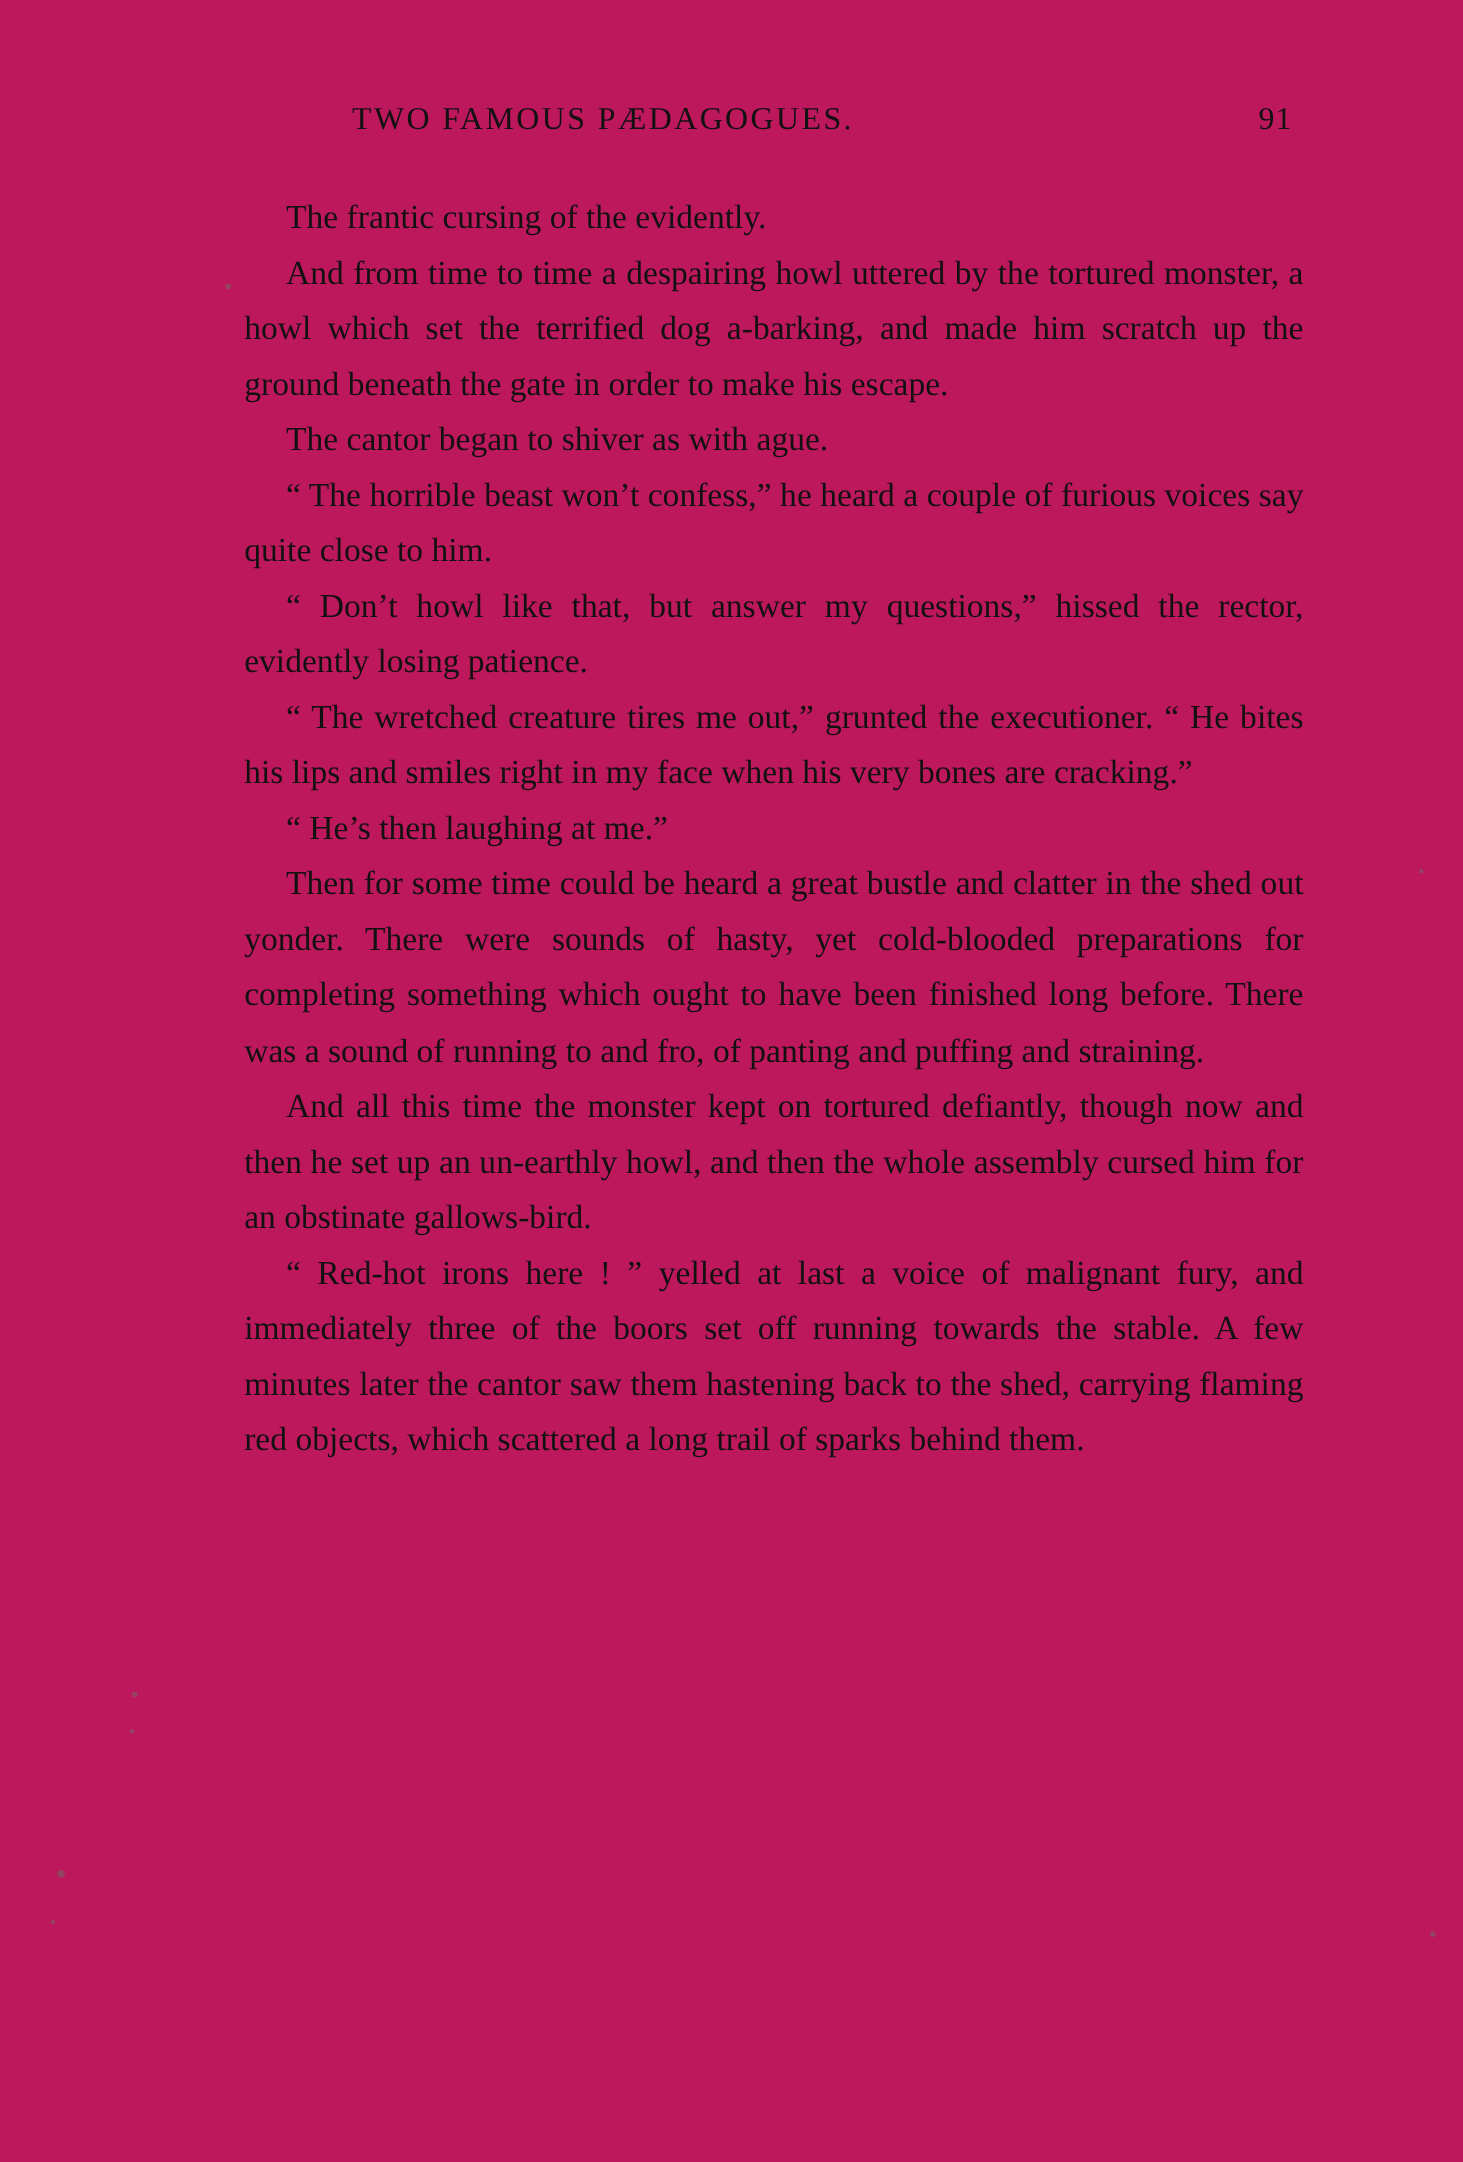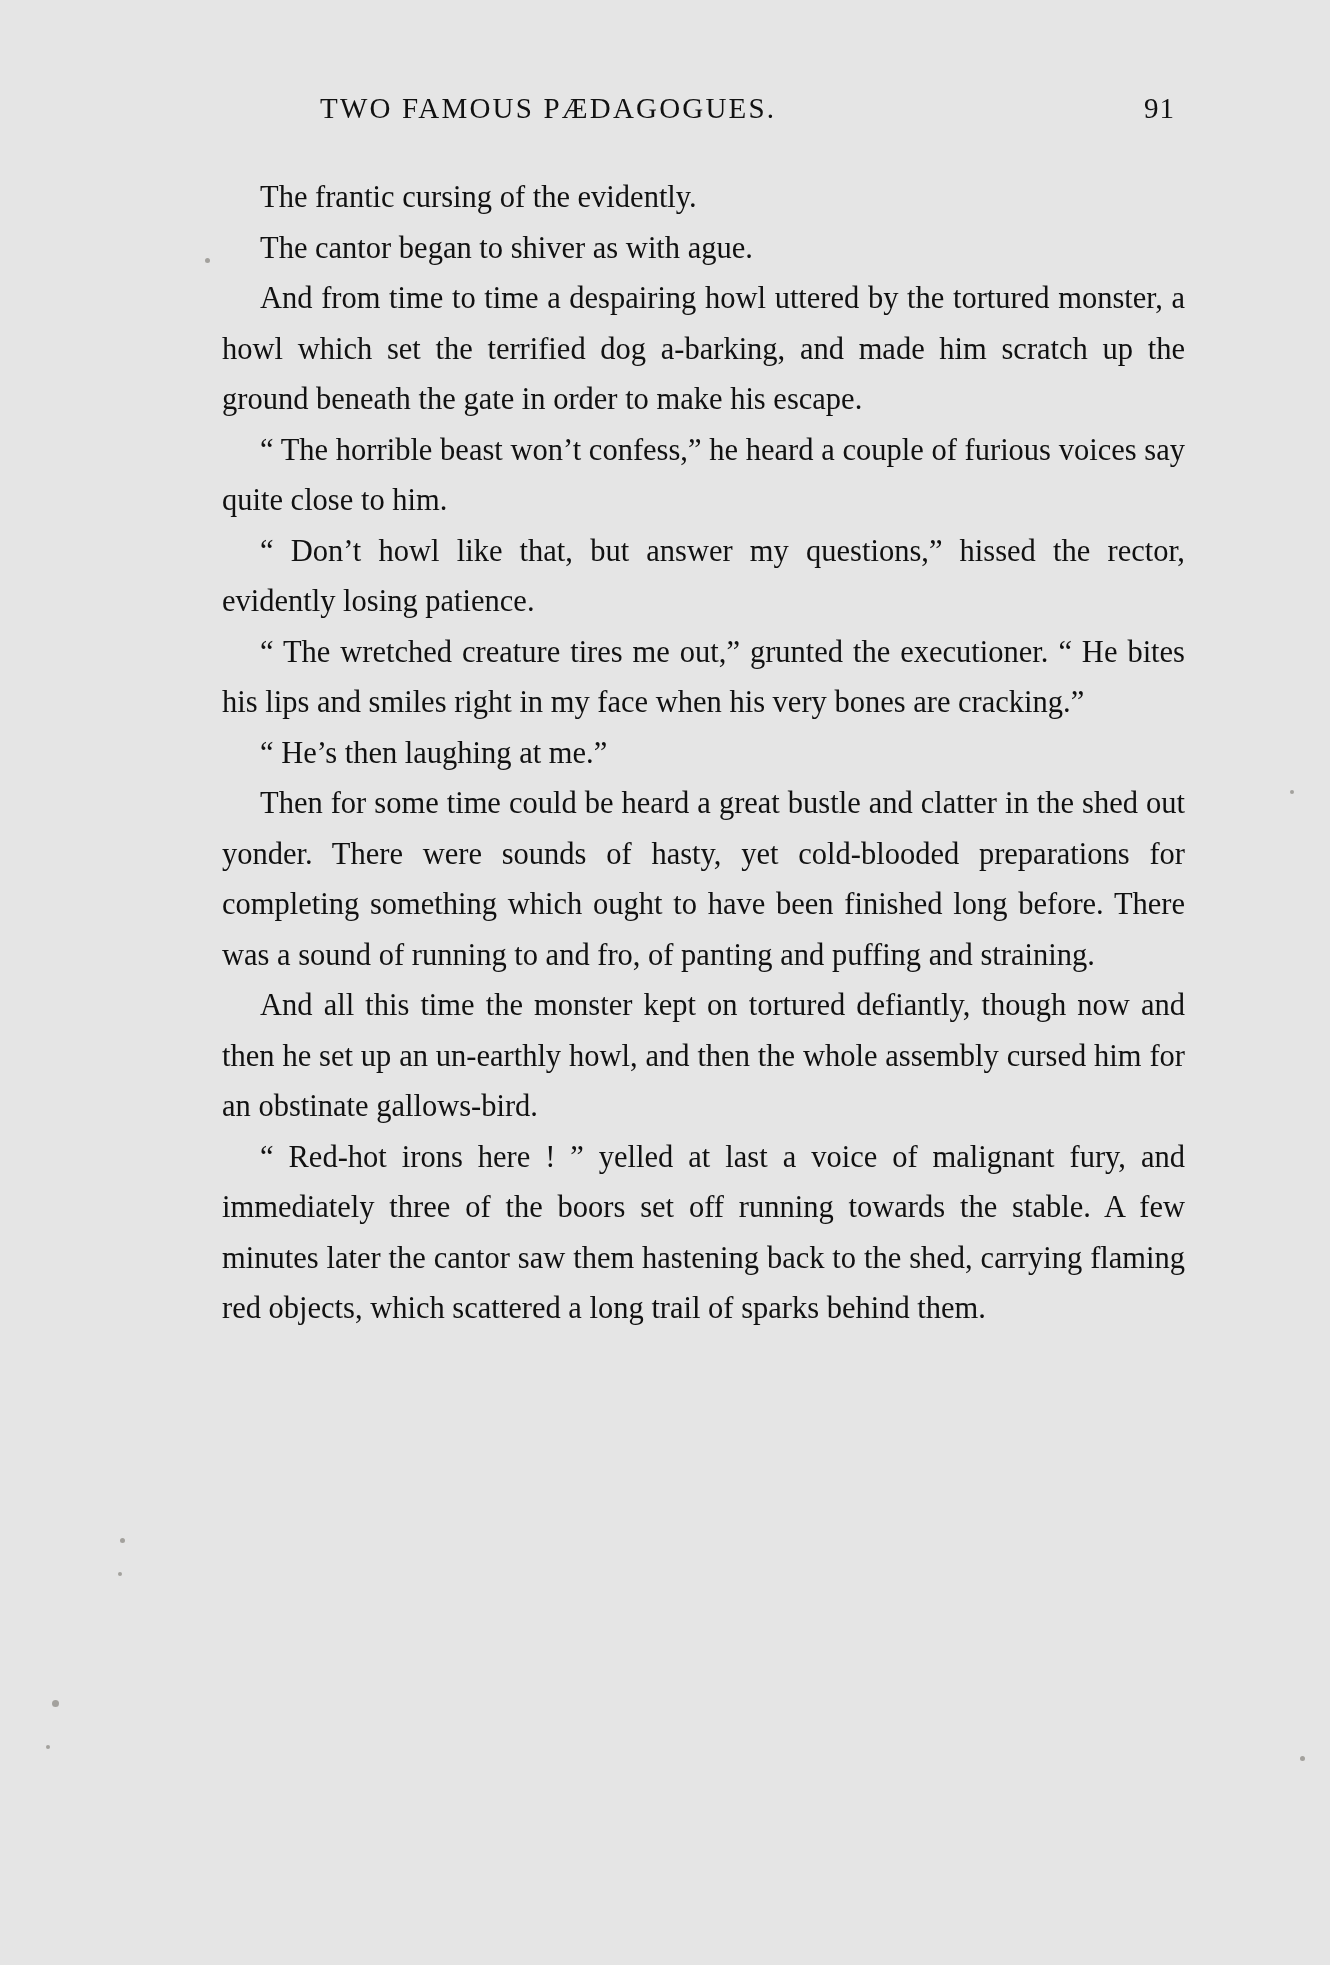--- a/index.html
+++ b/index.html
@@ -15,21 +15,21 @@
     color: #111111;
     overflow: hidden;
   }
 
   .page {
     position: absolute;
     left: 0;
     top: 0;
     width: 1330px;
     height: 1965px;
-    background: #e5e5e5;
+    background: #be185d;
   }
 
   
   .running-head {
     position: absolute;
     left: 215px;
     top: 92px;
     width: 960px;
     display: flex;
     align-items: baseline;
@@ -78,22 +78,22 @@
 
 <div class="page">
 
   <div class="running-head">
     <span class="head-title">TWO  FAMOUS  PÆDAGOGUES.</span>
     <span class="head-folio">91</span>
   </div>
 
   <div class="textblock">
     <p>The frantic cursing of the evidently.</p>
+    <p>And from time to time a despairing howl uttered by the tortured monster, a howl which set the terrified dog a-barking, and made him scratch up the ground beneath the gate in order to make his escape.</p>
     <p>The cantor began to shiver as with ague.</p>
-    <p>And from time to time a despairing howl uttered by the tortured monster, a howl which set the terrified dog a-barking, and made him scratch up the ground beneath the gate in order to make his escape.</p>
     <p>“ The horrible beast won’t confess,” he heard a couple of furious voices say quite close to him.</p>
     <p>“ Don’t howl like that, but answer my questions,” hissed the rector, evidently losing patience.</p>
     <p>“ The wretched creature tires me out,” grunted the executioner.   “ He bites his lips and smiles right in my face when his very bones are cracking.”</p>
     <p>“ He’s then laughing at me.”</p>
     <p>Then for some time could be heard a great bustle and clatter in the shed out yonder.   There were sounds of hasty, yet cold-blooded preparations for completing something which ought to have been finished long before.   There was a sound of running to and fro, of panting and puffing and straining.</p>
     <p>And all this time the monster kept on tortured defiantly, though now and then he set up an un-earthly howl, and then the whole assembly cursed him for an obstinate gallows-bird.</p>
     <p>“ Red-hot irons here ! ” yelled at last a voice of malignant fury, and immediately three of the boors set off running towards the stable.   A few minutes later the cantor saw them hastening back to the shed, carrying flaming red objects, which scattered a long trail of sparks behind them.</p>
   </div>
 
   <span class="speck" style="left:205px; top:258px; width:5px; height:5px;"></span>

